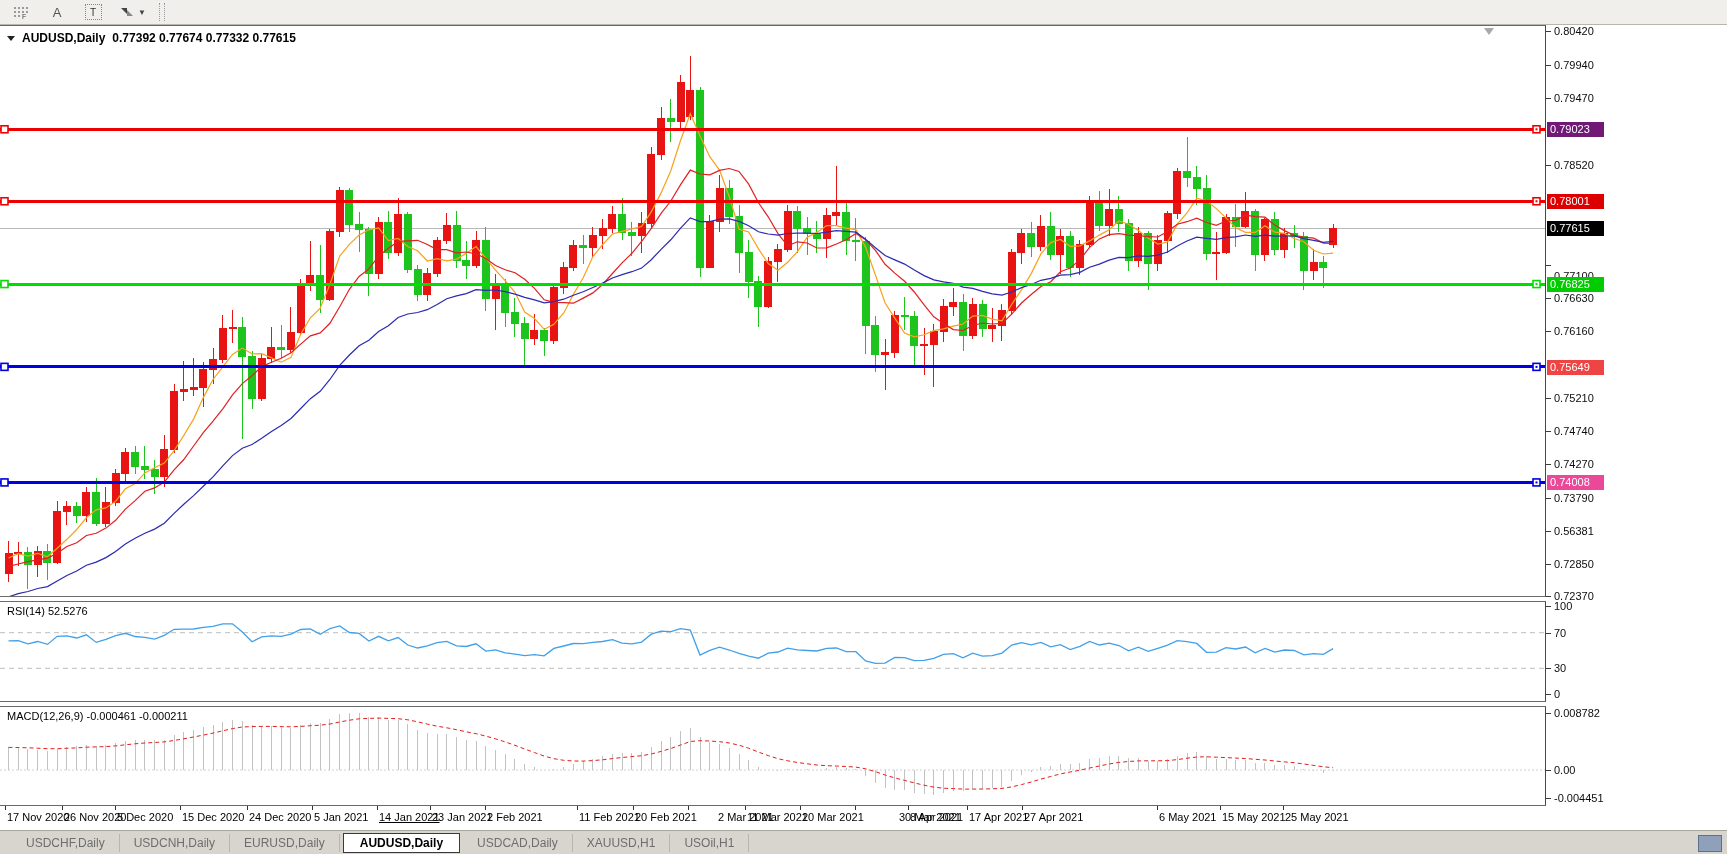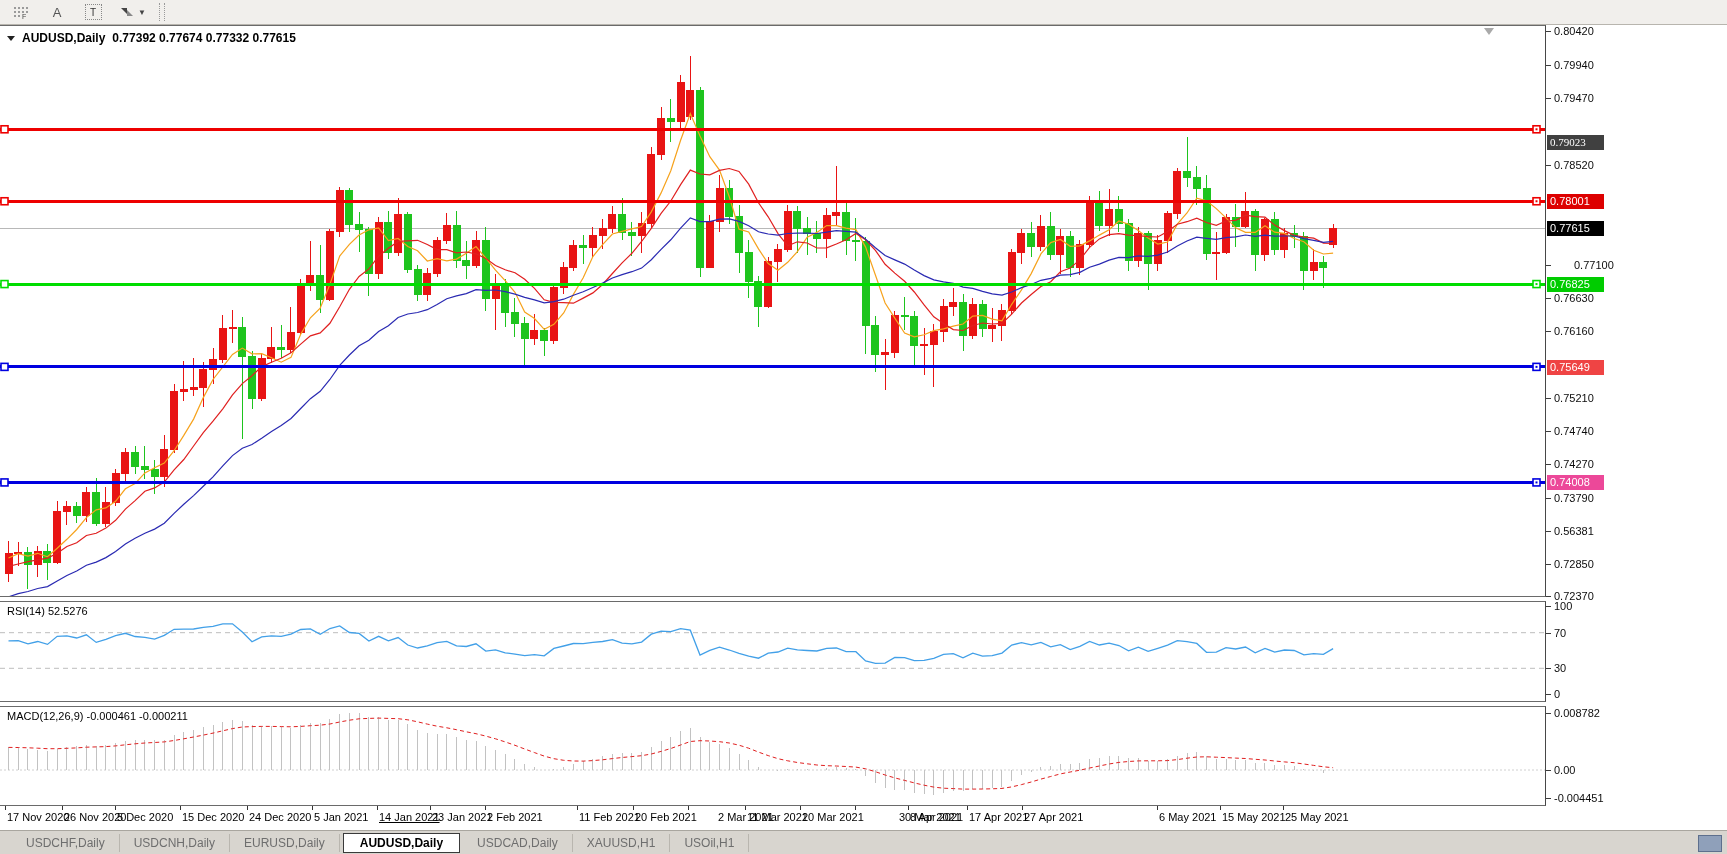--- a/index.html
+++ b/index.html
@@ -565,40 +565,40 @@
 
 <div class="tick" style="top: 30.9151px;"></div>
 <div class="axlab" style="top: 24.9151px;">0.80420</div>
 <div class="tick" style="top: 64.7154px;"></div>
 <div class="axlab" style="top: 58.7154px;">0.79940</div>
 <div class="tick" style="top: 97.8115px;"></div>
 <div class="axlab" style="top: 91.8115px;">0.79470</div>
 <div class="tick" style="top: 164.708px;"></div>
 <div class="axlab" style="top: 158.708px;">0.78520</div>
 <div class="tick" style="top: 264.701px;"></div>
-<div class="axlab" style="top: 259px; margin-left: 20px;">0.77100</div>
+<div class="axlab" style="top: 270px;">0.77100</div>
 <div class="tick" style="top: 297.797px;"></div>
 <div class="axlab" style="top: 291.797px;">0.76630</div>
 <div class="tick" style="top: 330.893px;"></div>
 <div class="axlab" style="top: 324.893px;">0.76160</div>
 <div class="tick" style="top: 397.789px;"></div>
 <div class="axlab" style="top: 391.789px;">0.75210</div>
 <div class="tick" style="top: 430.886px;"></div>
 <div class="axlab" style="top: 424.886px;">0.74740</div>
 <div class="tick" style="top: 463.982px;"></div>
 <div class="axlab" style="top: 457.982px;">0.74270</div>
 <div class="tick" style="top: 497.782px;"></div>
 <div class="axlab" style="top: 491.782px;">0.73790</div>
 <div class="tick" style="top: 530.878px;"></div>
 <div class="axlab" style="top: 524.878px;">0.56381</div>
 <div class="tick" style="top: 563.974px;"></div>
 <div class="axlab" style="top: 557.974px;">0.72850</div>
 <div class="tick" style="top: 596px;"></div>
 <div class="axlab" style="top: 590px;">0.72370</div>
-<div class="badge" style="top: 135px; background: #404040; font-family: Liberation Serif, serif;">0.79023</div>
+<div class="badge" style="top: 122px; background: #701a75;">0.79023</div>
 <div class="badge" style="top: 194.255px; background: rgb(221, 0, 0);">0.78001</div>
 <div class="badge" style="top: 277.065px; background: rgb(0, 204, 0);">0.76825</div>
 <div class="badge" style="top: 359.876px; background: #ef4444;">0.75649</div>
 <div class="badge" style="top: 475.431px; background: #ec4899;">0.74008</div>
 <div class="badge" style="top: 221.436px; background: rgb(0, 0, 0);">0.77615</div>
 <div class="tick" style="top: 606px;"></div>
 <div class="axlab" style="top: 600px;">100</div>
 <div class="tick" style="top: 633px;"></div>
 <div class="axlab" style="top: 627px;">70</div>
 <div class="tick" style="top: 668px;"></div>

